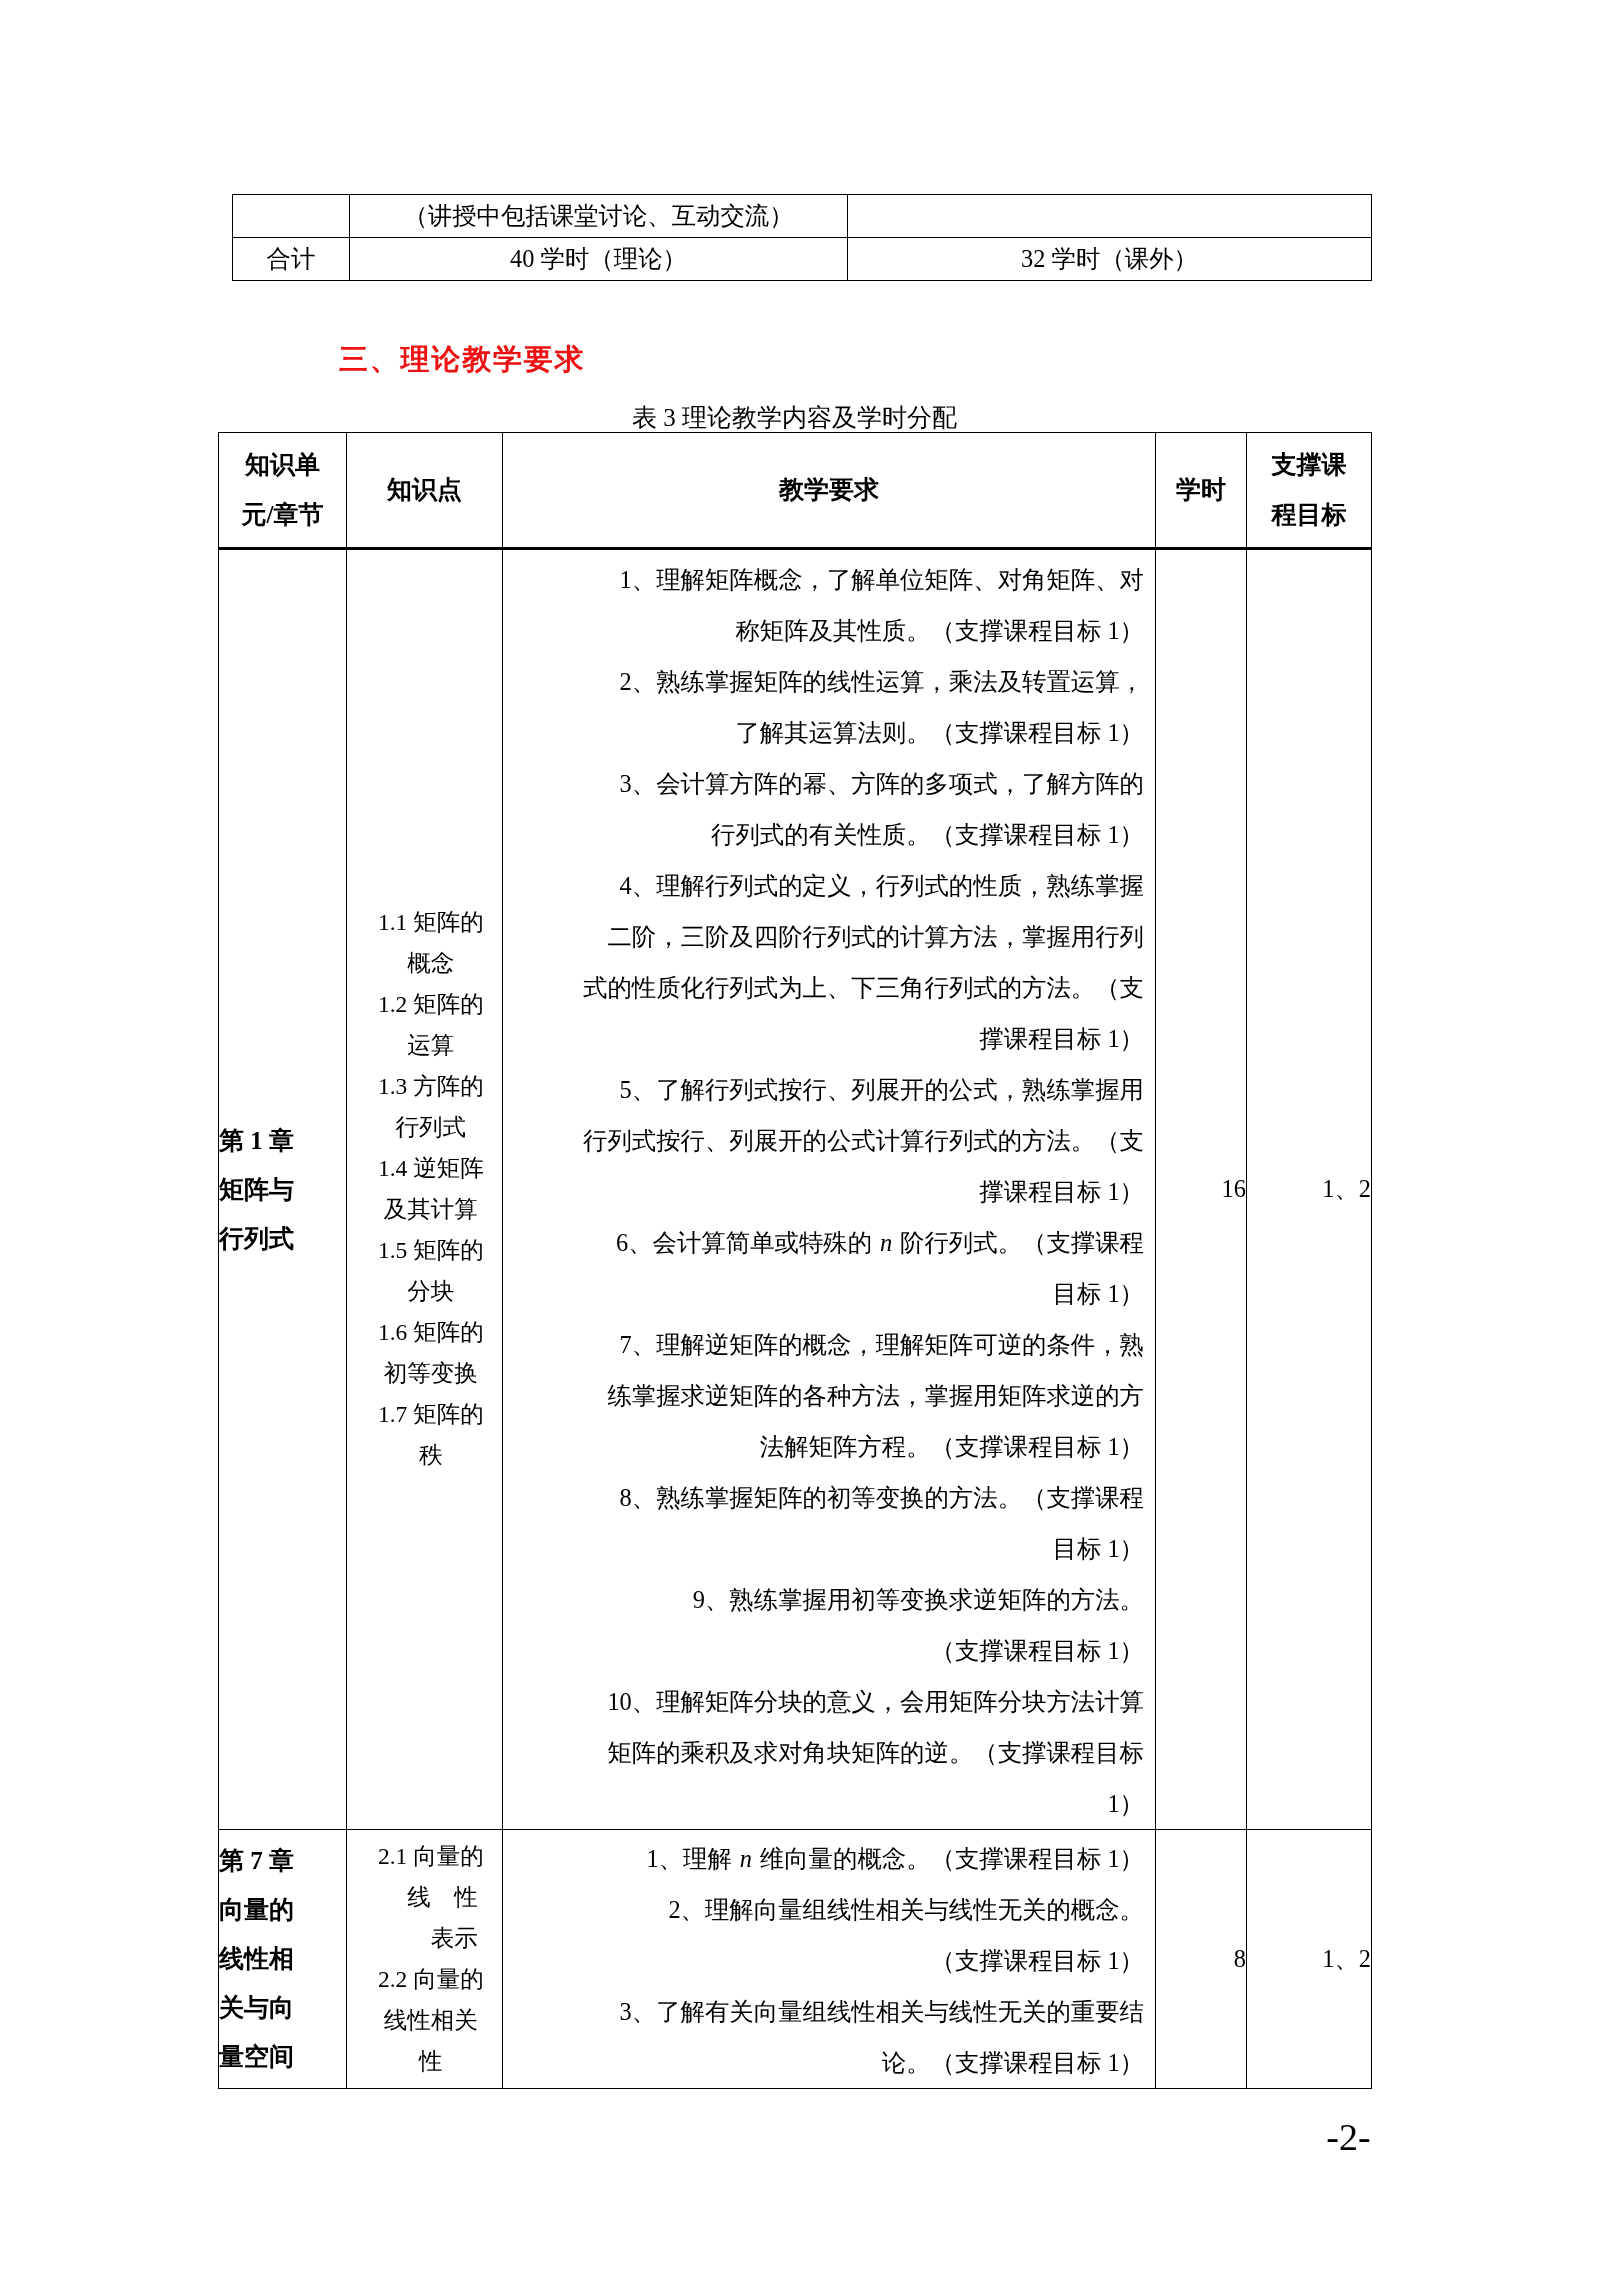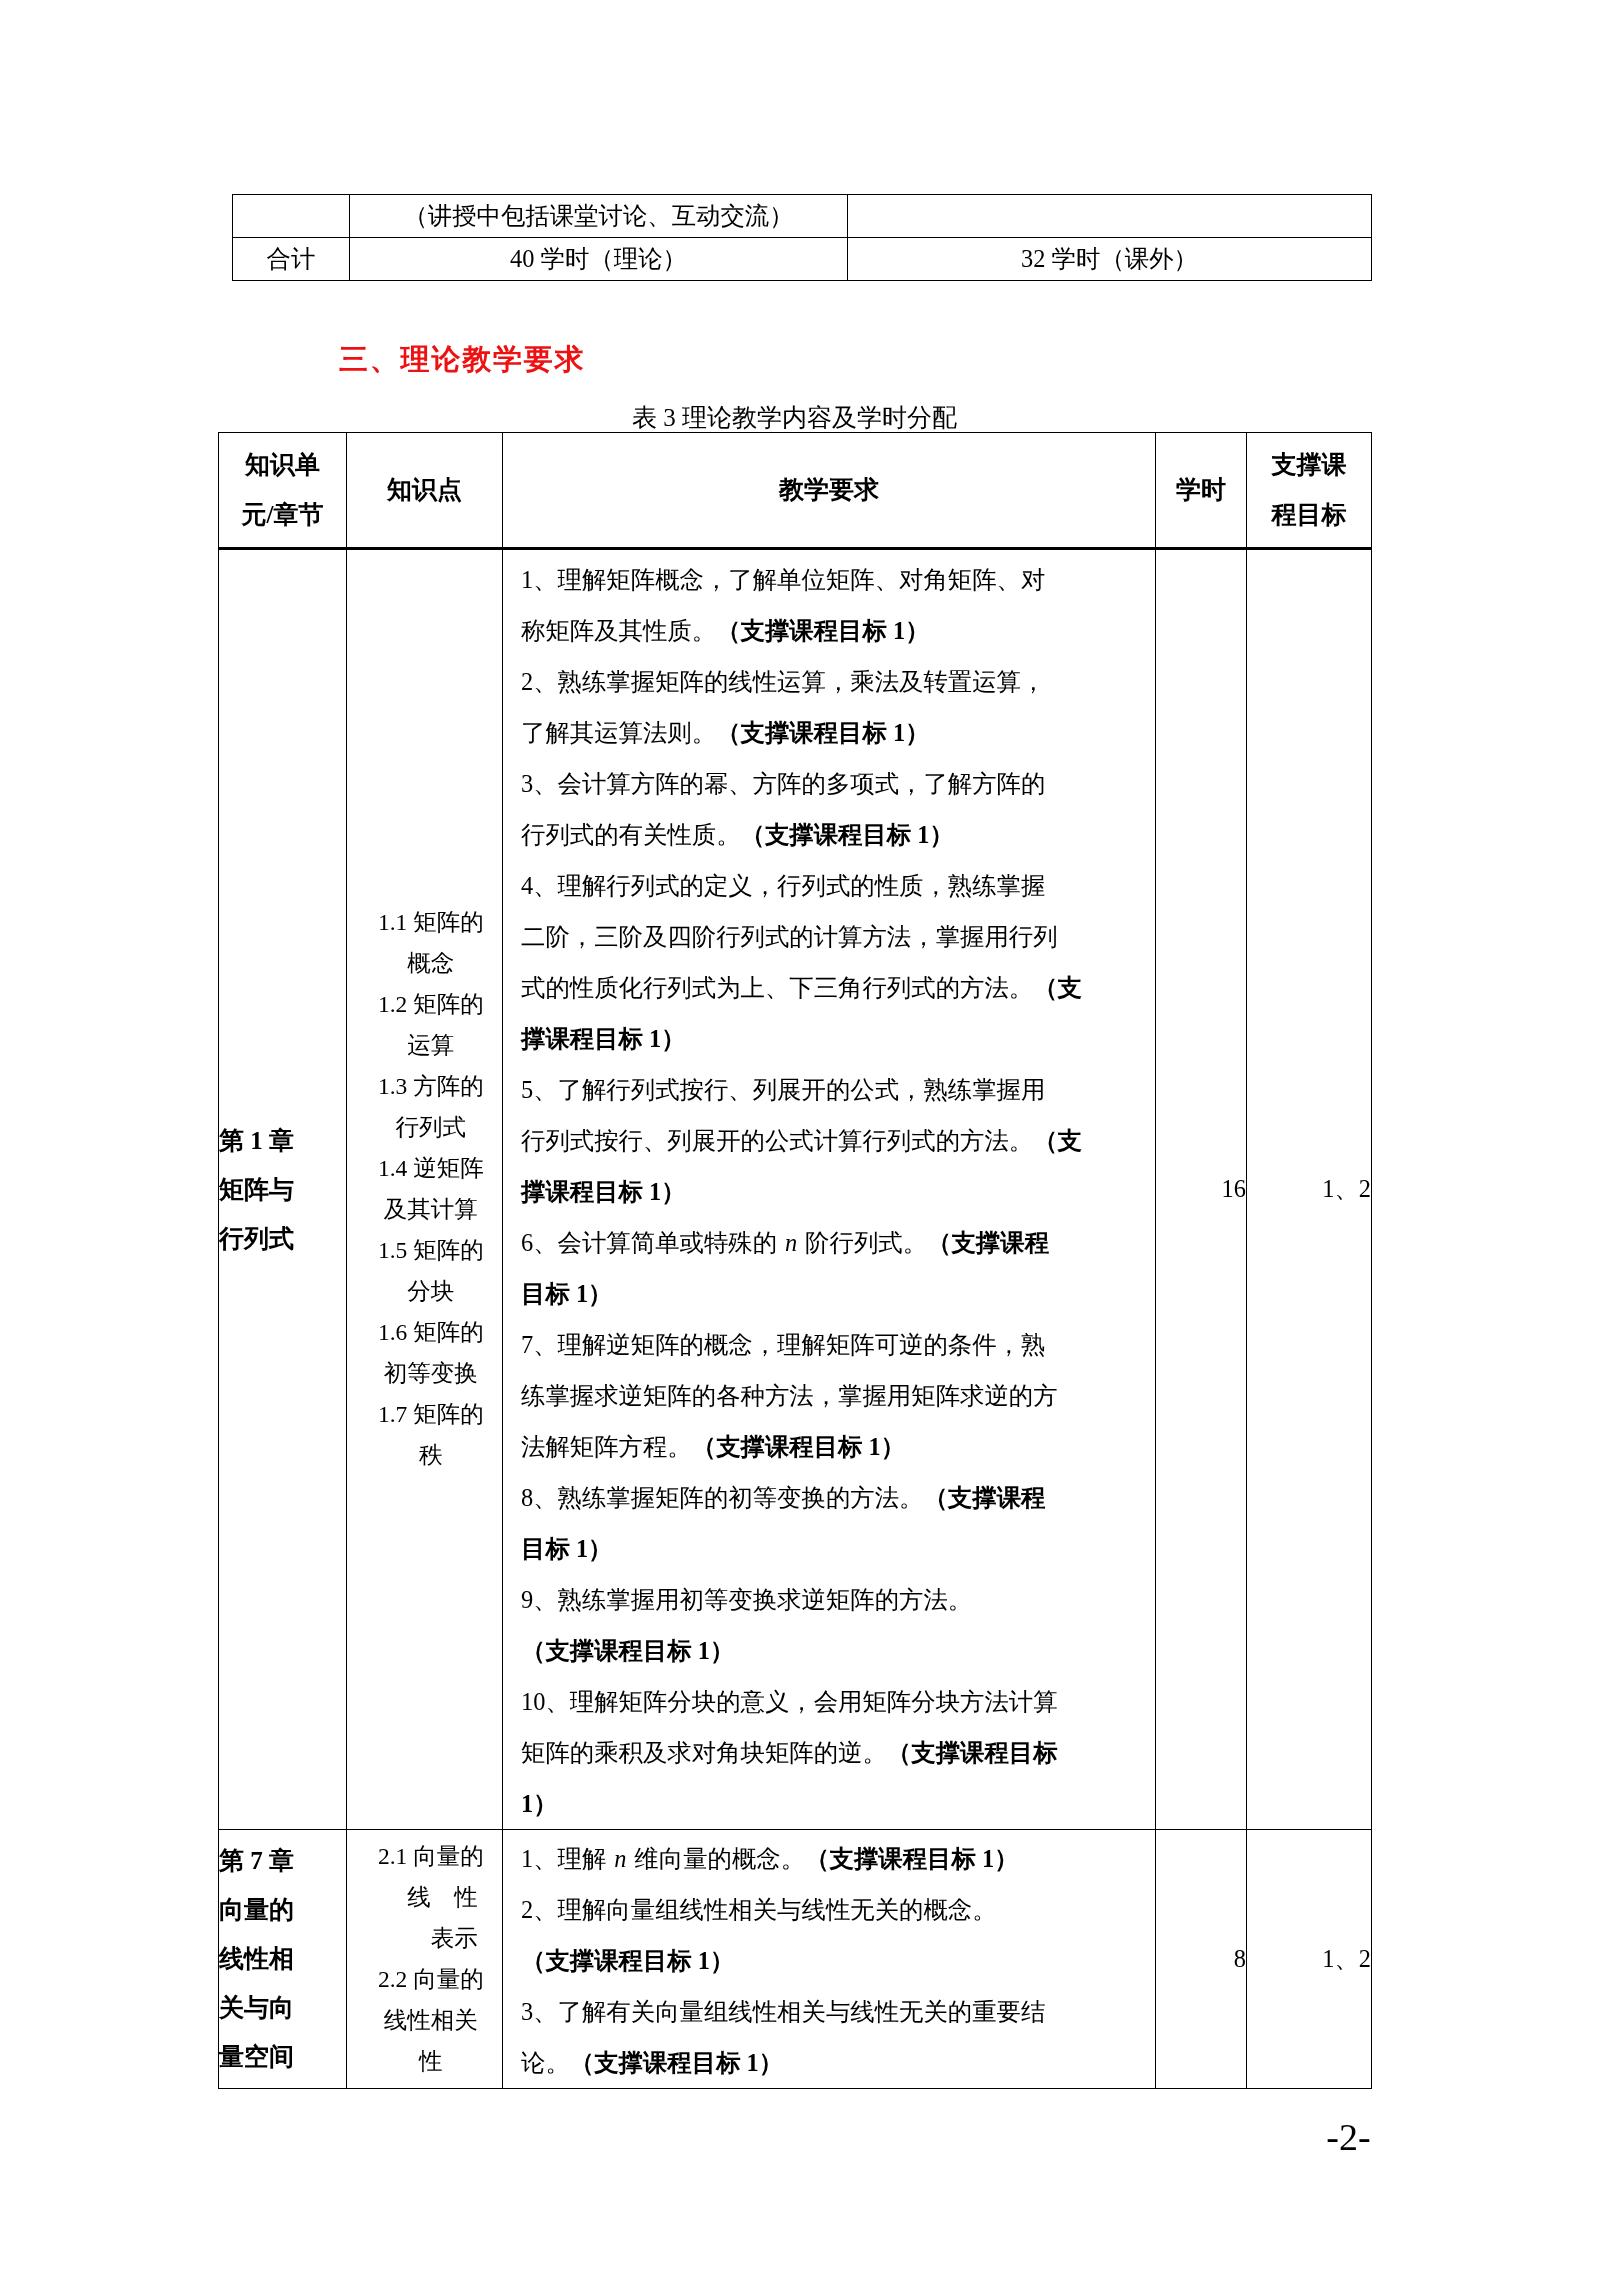--- a/index.html
+++ b/index.html
@@ -40,28 +40,28 @@
     line-height:50px;border-bottom:3.6px solid #000;margin-left:16px;
   }
   #main-table td.chapter-cell{
     font-size:25px;font-weight:700;text-align:left;line-height:49px;
   }
   #main-table td.points-cell{
     font-size:23.5px;line-height:41px;text-align:center;
     padding:3.6px 3.6px 3.6px 16.3px;
   }
   #main-table td.req-cell{
-    font-size:24.4px;line-height:51px;text-align:left;vertical-align:top;
+    font-size:24.4px;line-height:51px;text-align:right;vertical-align:top;
     padding:3.6px 11px 0 18px;
   }
   #main-table td.hours-cell,
   #main-table td.goals-cell{
     font-size:24.4px;text-align:right;
   }
-  .line .b{font-weight:700;}
+  .line .b{font-weight:400;}
   .line .i{font-style:italic;padding:0 1.8px;}
   .tline{white-space:pre;}
 
   
   #page-number{
     position:absolute;left:1294px;top:2115px;width:109px;
     text-align:center;font-size:38px;
   }
 </style>
 </head>

